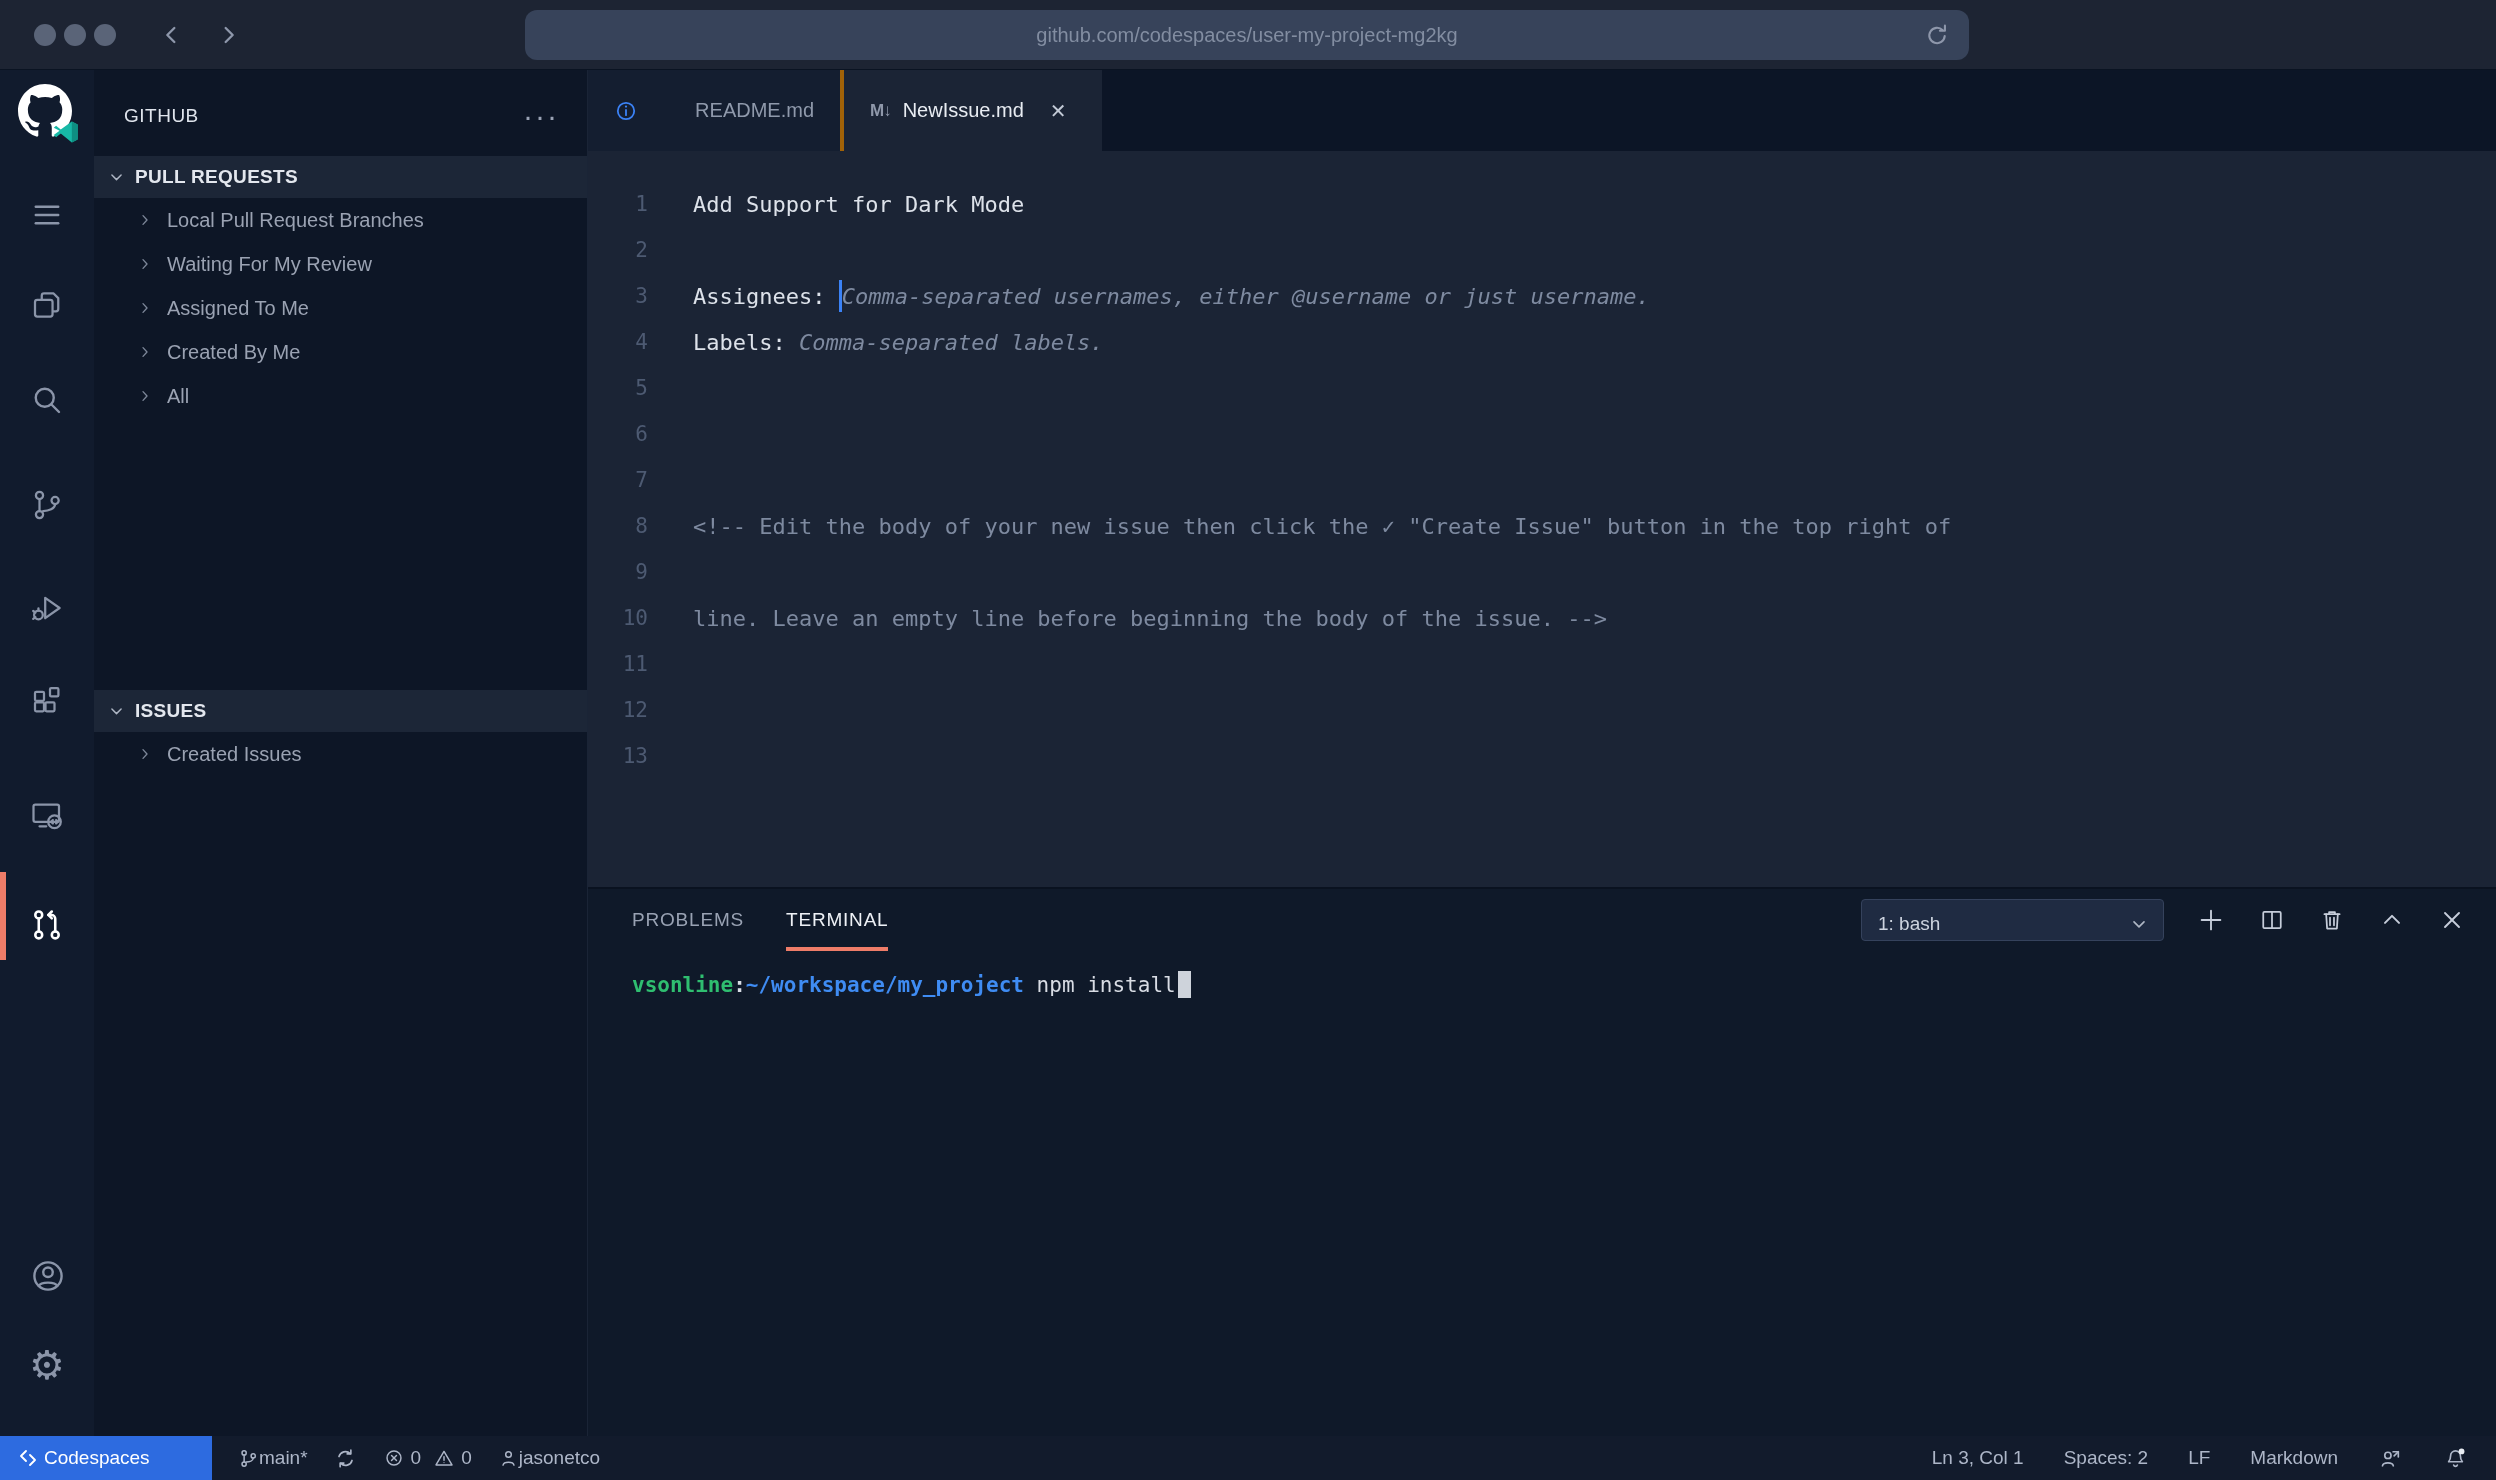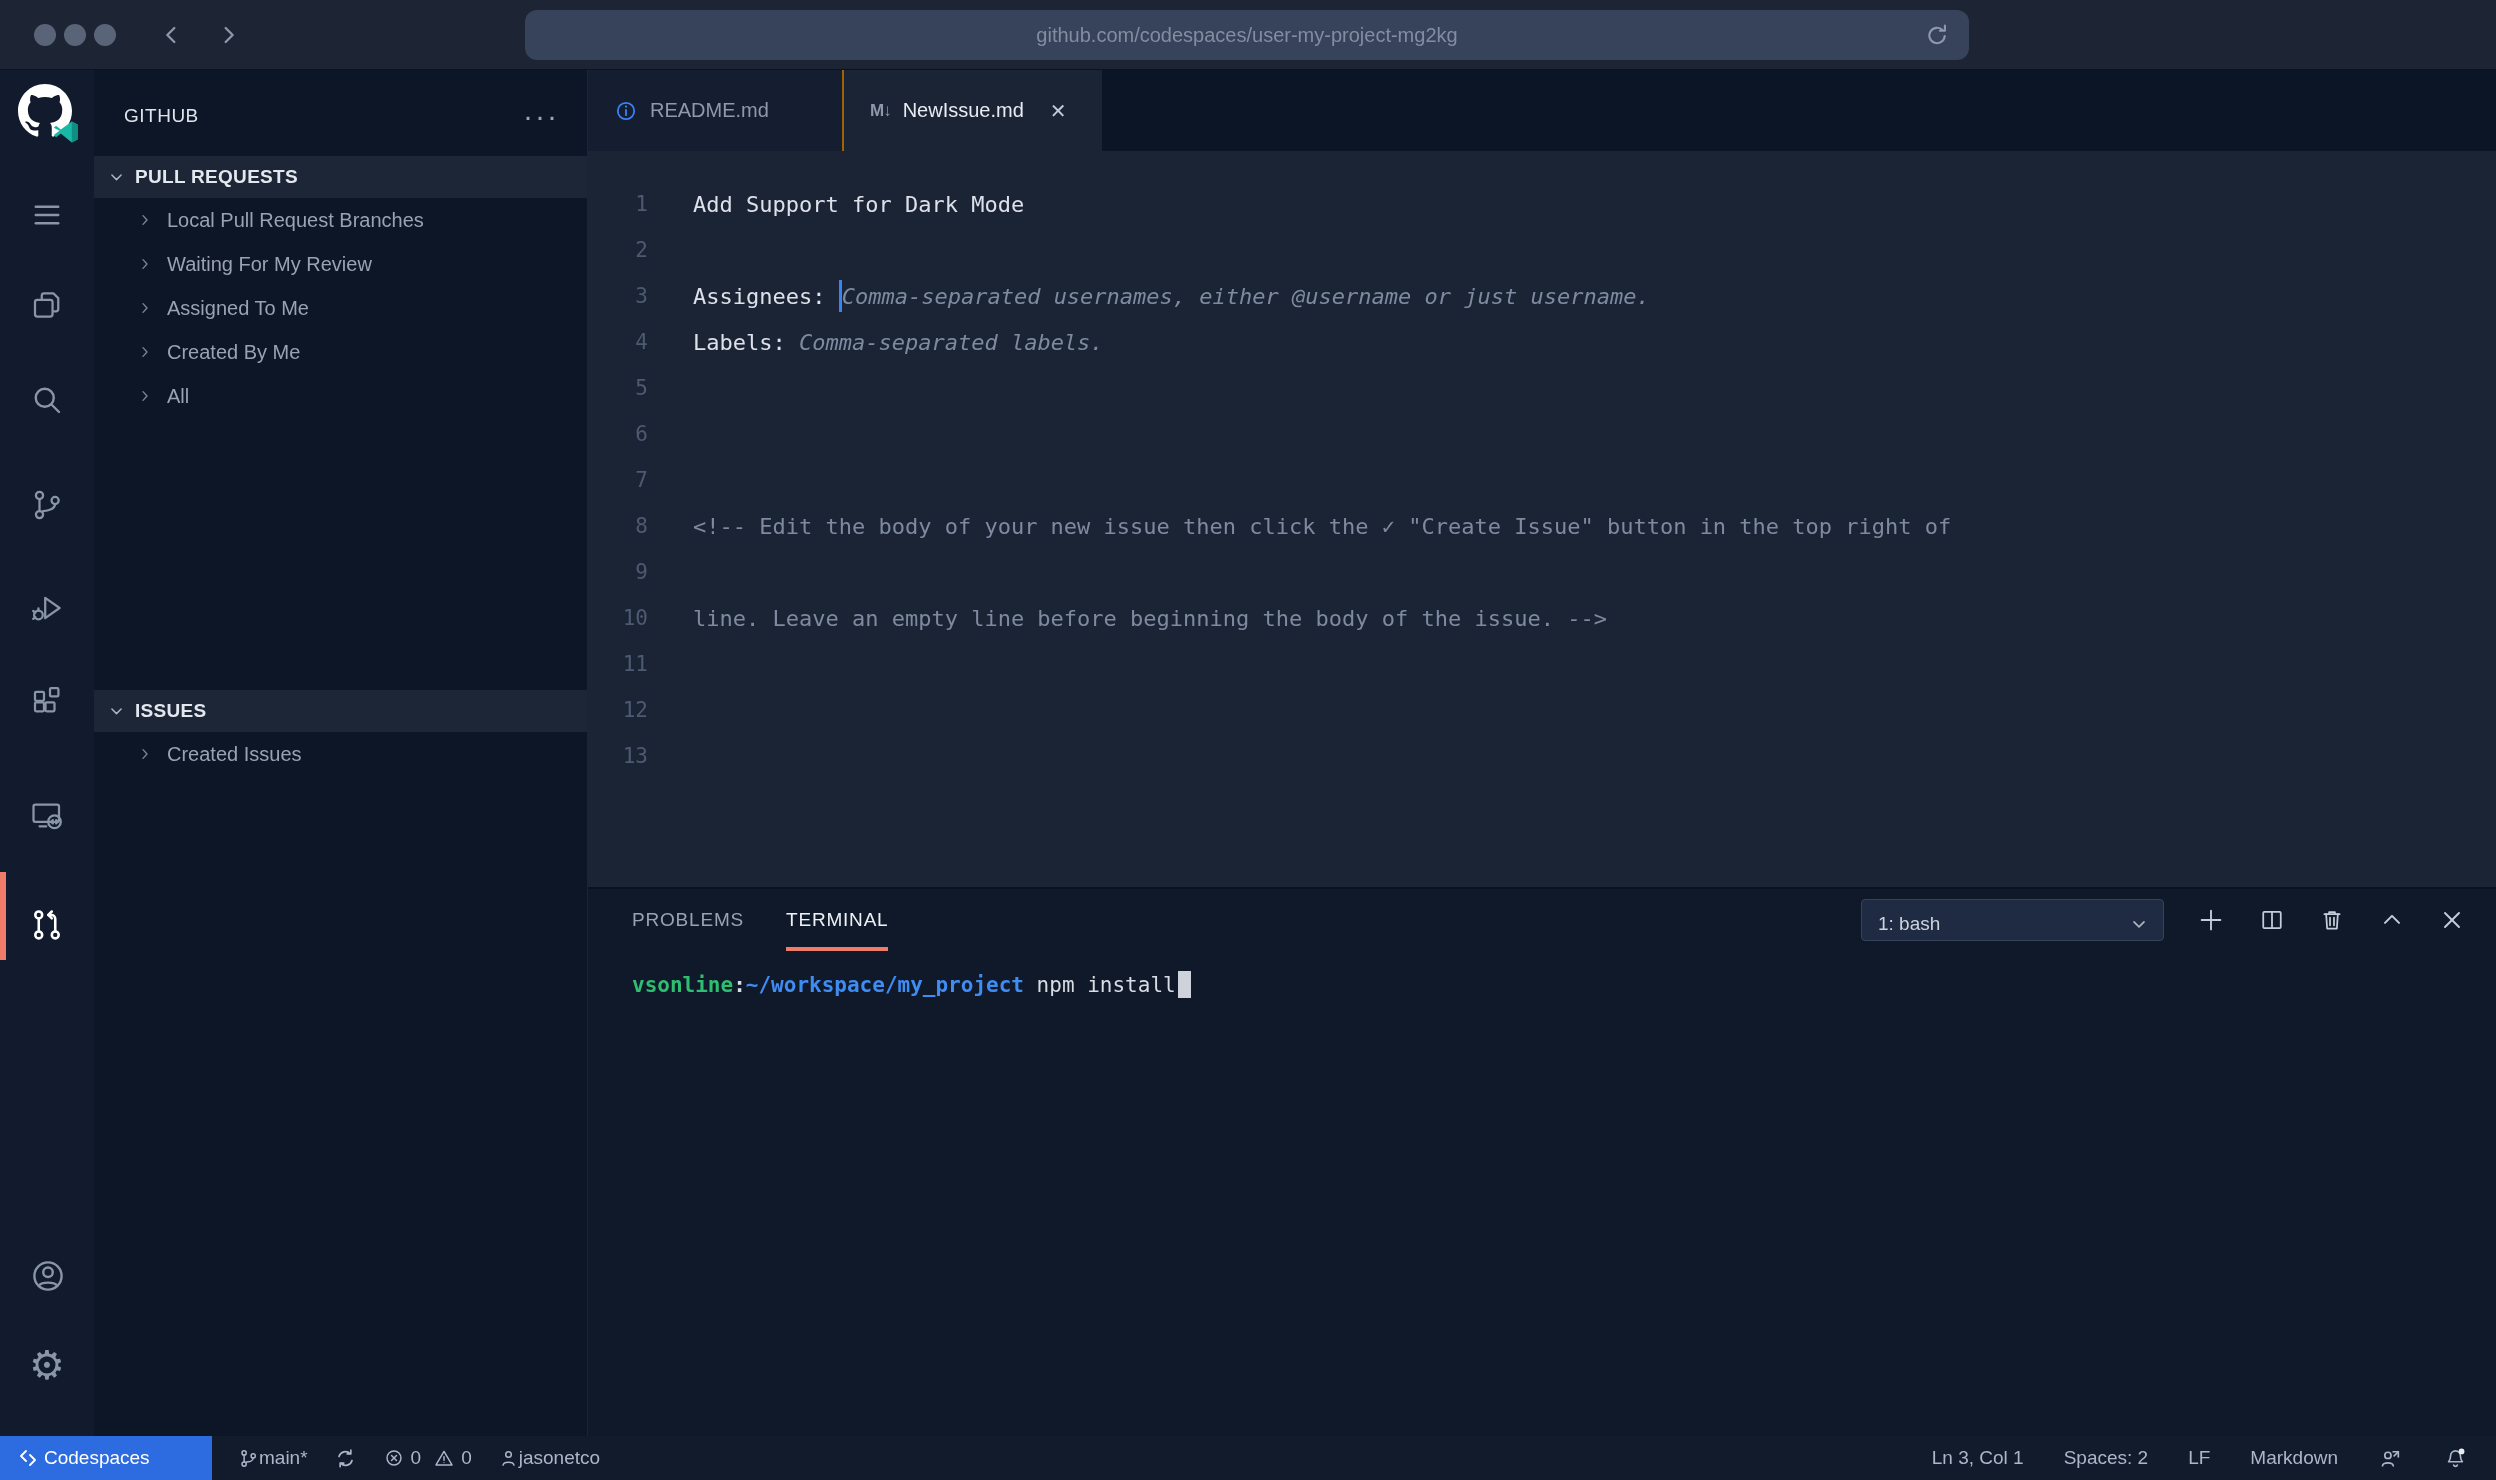--- a/index.html
+++ b/index.html
@@ -44,21 +44,21 @@
   .tree-item{height:44px;display:flex;align-items:center;gap:14px;padding-left:43px;color:#9aa2b2;font-size:20px;}
   .tree-item .chev{color:#7d8799;}
   .tree-item.selected{background:var(--accent);color:#ffffff;}
   .tree-item.selected .chev{color:#c3d4f5;}
   .issues-gap{height:272px;}
 
   
   .main{flex:1 1 auto;display:flex;flex-direction:column;min-width:0;}
   .tabstrip{height:81px;flex:0 0 81px;background:var(--tabstrip-bg);display:flex;}
   .tab{height:81px;display:flex;align-items:center;padding:0 26px;gap:12px;font-size:20px;}
-  .tab.inactive{width:256px;background:var(--inactive-tab-bg);color:var(--text-muted);border-right:2px solid #a16207;}
+  .tab.inactive{width:256px;background:var(--inactive-tab-bg);color:var(--text-muted);border-right:4px solid #a16207;justify-content:space-between;}
   .tab.active{width:258px;background:var(--editor-bg);color:var(--text-bright);}
   .md-ic{color:#8f98aa;font-size:17px;font-weight:bold;letter-spacing:-1px;}
   .tab-close{color:#c3cad6;font-size:20px;margin-left:14px;}
 
   
   .editor{height:736px;flex:0 0 736px;background:var(--editor-bg);padding-top:30px;overflow:hidden;font-family:"DejaVu Sans Mono",monospace;}
   .eline{height:46px;display:flex;align-items:center;}
   .gutter{width:60px;flex:0 0 60px;text-align:right;color:var(--gutter);font-size:21px;}
   .code{margin-left:45px;font-size:22px;color:var(--code-text);white-space:pre;display:flex;align-items:center;}
   .hint{font-style:italic;color:var(--code-hint);white-space:pre;}

